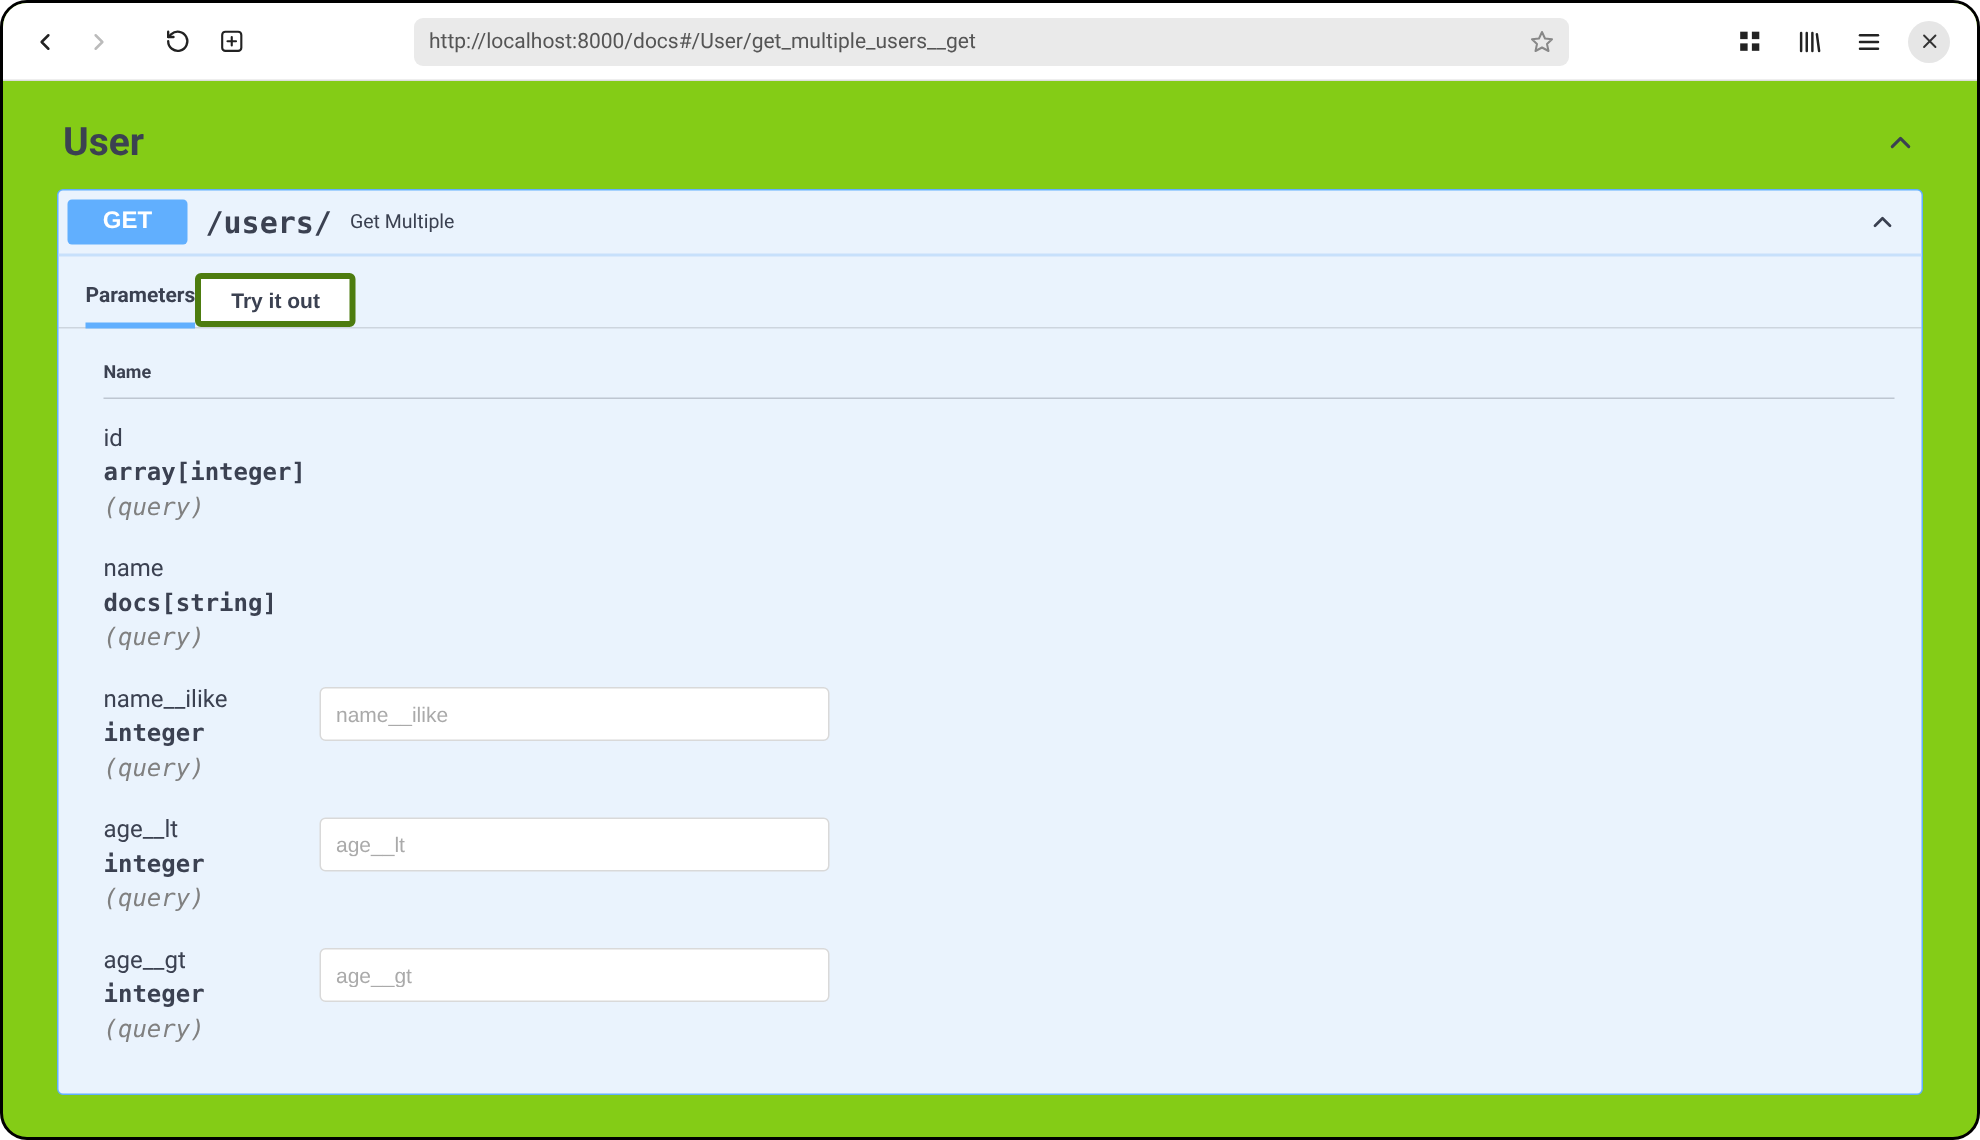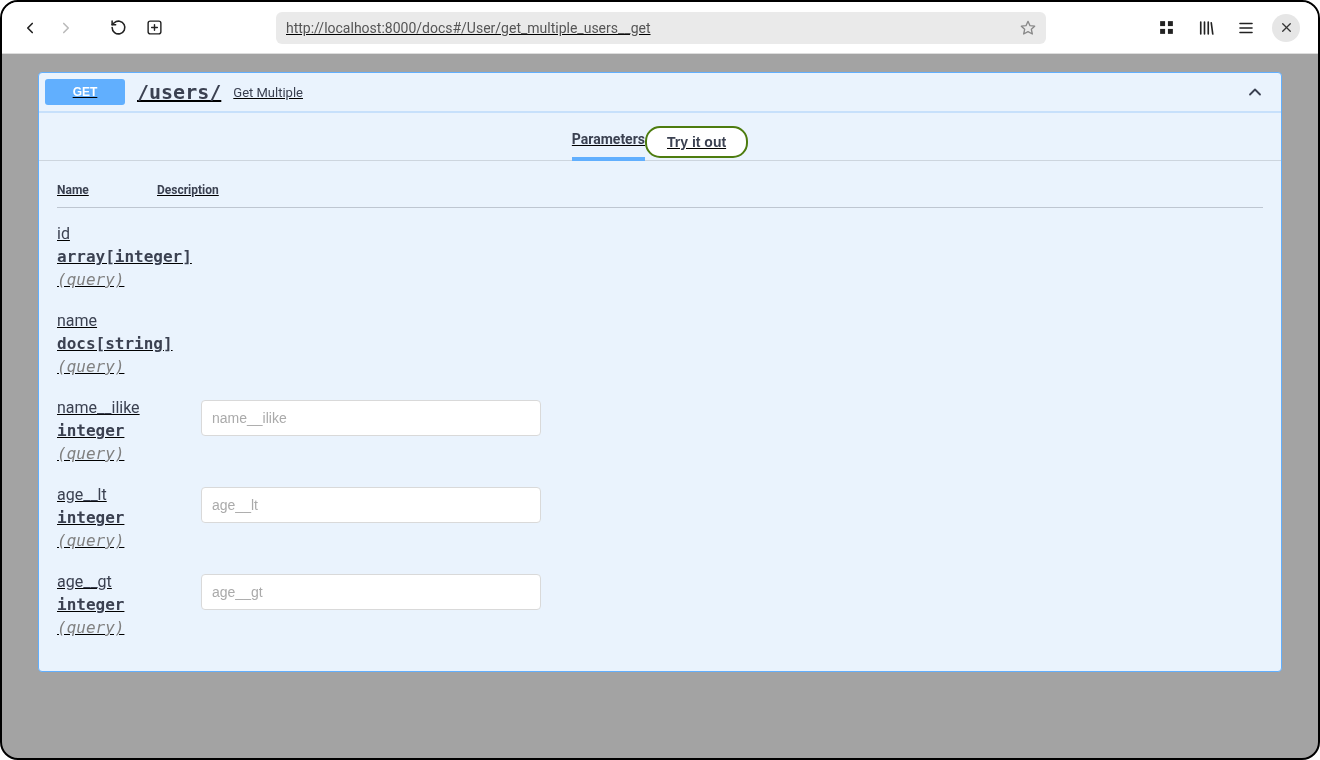--- a/index.html
+++ b/index.html
@@ -1,20 +1,20 @@
 <!DOCTYPE html>
 <html><head>
 <meta charset="utf-8">
 <style>
   * { box-sizing: border-box; margin: 0; padding: 0; }
   html, body { width: 1320px; height: 760px; font-family: -apple-system, BlinkMacSystemFont, "Segoe UI", Roboto, "Helvetica Neue", Arial, sans-serif; background: #fff; }
   .window {
-    width: 1320px; height: 760px; background: #a3a3a3;
+    width: 1320px; height: 760px; background: #84cc16;
     border: 2px solid #000; border-radius: 18px; overflow: hidden;
-    display: flex; flex-direction: column; text-decoration: underline;
+    display: flex; flex-direction: column;
   }
   
   .toolbar {
     display: flex; align-items: center; height: 52px;
     padding: 0 14px; gap: 8px; background: #fff;
     border-bottom: 1px solid #ddd;
   }
   .tb-btn {
     width: 28px; height: 28px; display: flex; align-items: center; justify-content: center;
     color: #222; border-radius: 6px; background: transparent; border: none; cursor: pointer;
@@ -46,47 +46,47 @@
 
   .opblock {
     border: 1px solid #61affe; border-radius: 4px; background: #eaf3fd;
     margin: 0 0 16px 0; overflow: hidden;
   }
   .op-sum {
     display: flex; align-items: center; gap: 12px;
     padding: 6px 16px 6px 6px; border-bottom: 1px solid #c7e0fb; cursor: pointer;
   }
   .method-badge {
-    background: #61affe; color: #fff; font-weight: 700; font-size: 12px;
+    background: #61affe; color: #fff; font-weight: 700; font-size: 16px;
     padding: 6px 0; width: 80px; text-align: center; border-radius: 3px;
     font-family: sans-serif;
   }
   .op-path {
     font-family: ui-monospace, SFMono-Regular, Menlo, Consolas, monospace;
     font-weight: 700; color: #3b4151; font-size: 20px;
   }
   .op-desc { color: #3b4151; font-size: 13px; }
   .op-sum .chev-right { margin-left: auto; }
 
   .op-body { border-top: 1px solid #c7e0fb; }
   .params-bar {
-    display: flex; align-items: center; justify-content: center;
+    display: flex; align-items: center; justify-content: flex-start;
     padding: 10px 18px 0 18px;
   }
   .params-tab {
     font-size: 14px; font-weight: 700; color: #3b4151;
     padding: 8px 0 10px 0; border-bottom: 4px solid #61affe; display: inline-block;
   }
   .tryout-btn {
-    background: #fff; border: 2px solid #4d7c0f; color: #3b4151;
-    font-weight: 700; font-size: 14px; padding: 6px 20px; border-radius: 15px; cursor: pointer;
+    background: #fff; border: 4px solid #4d7c0f; color: #3b4151;
+    font-weight: 700; font-size: 14px; padding: 6px 20px; border-radius: 4px; cursor: pointer;
   }
   .params-divider { height: 1px; background: rgba(0,0,0,0.12); margin-top: -1px; }
 
-  .params-table { padding: 14px 18px 28px 18px; }
+  .params-table { padding: 14px 18px 28px 18px; margin-left: 12px; }
   .pt-head {
     display: flex; gap: 0; font-size: 12px; font-weight: 700; color: #3b4151;
     padding: 8px 0 10px 0; border-bottom: 1px solid rgba(59,65,81,0.25);
   }
   .col-name { width: 100px; }
   .col-desc { flex: 1; }
 
   .pt-row { display: flex; align-items: flex-start; padding: 16px 0 6px 0; gap: 44px; }
   .pt-row .col-name { width: 100px; }
   .param-name { font-size: 16px; color: #3b4151; font-weight: 400; }
@@ -173,20 +173,28 @@
         <svg width="13" height="13" viewBox="0 0 24 24" fill="none" stroke="currentColor" stroke-width="2.4" stroke-linecap="round">
             <line x1="5" y1="5" x2="19" y2="19"></line>
             <line x1="19" y1="5" x2="5" y2="19"></line>
           </svg>
       </div>
     </div>
   </div>
 
   <div class="page">
 
+    <div class="tag-header">
+      <h2 class="tag-title">User</h2>
+      <span class="chevron">
+        <svg width="22" height="22" viewBox="0 0 24 24" fill="none" stroke="currentColor" stroke-width="2.2" stroke-linecap="round" stroke-linejoin="round">
+            <polyline points="18 15 12 9 6 15"></polyline>
+          </svg>
+      </span>
+    </div>
 
     <div class="opblock">
       <div class="op-sum">
         <span class="method-badge">GET</span>
         <span class="op-path">/users/</span>
         <span class="op-desc">Get Multiple</span>
         <span class="chev-right chevron">
           <svg width="20" height="20" viewBox="0 0 24 24" fill="none" stroke="currentColor" stroke-width="2.2" stroke-linecap="round" stroke-linejoin="round">
               <polyline points="18 15 12 9 6 15"></polyline>
             </svg>
@@ -196,21 +204,20 @@
       <div class="op-body">
         <div class="params-bar">
           <span class="params-tab">Parameters</span>
           <button class="tryout-btn">Try it out</button>
         </div>
         <div class="params-divider"></div>
 
         <div class="params-table">
           <div class="pt-head">
             <div class="col-name">Name</div>
-            <div class="col-desc">Description</div>
           </div>
 
           <div class="pt-row">
             <div class="col-name">
               <div class="param-name">id</div>
               <div class="param-type">array[integer]</div>
               <div class="param-in">(query)</div>
             </div>
             <div class="col-desc"></div>
           </div>

